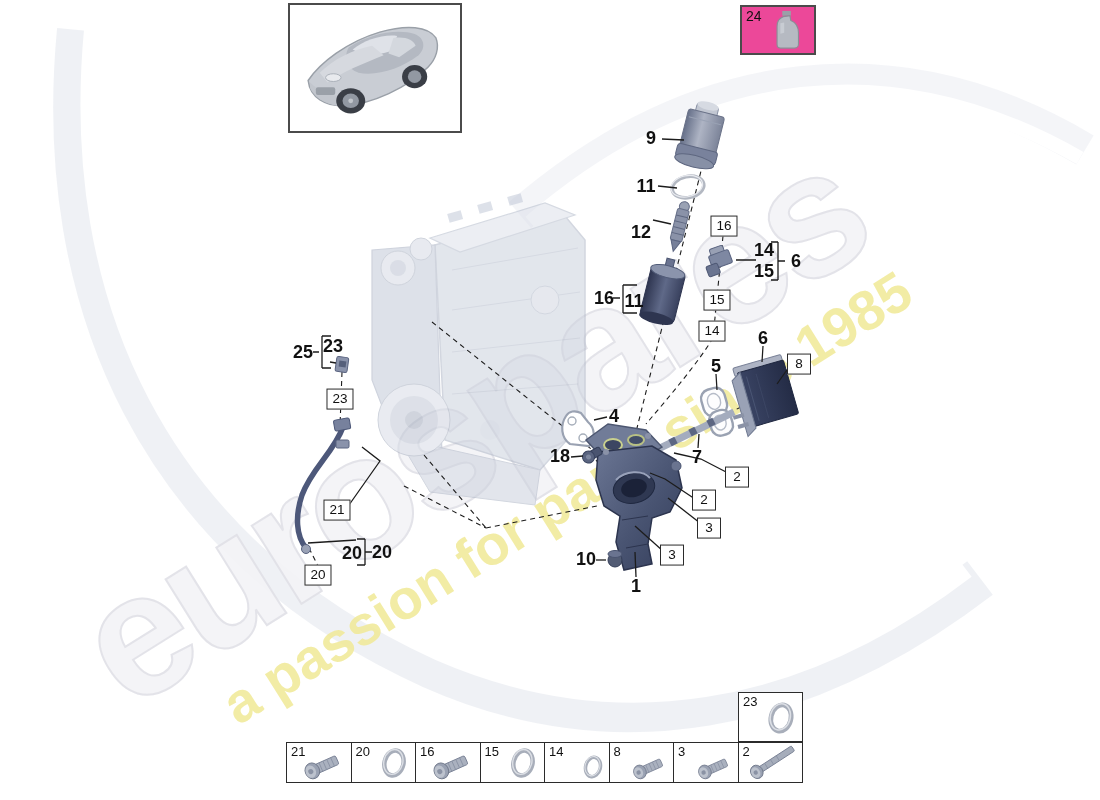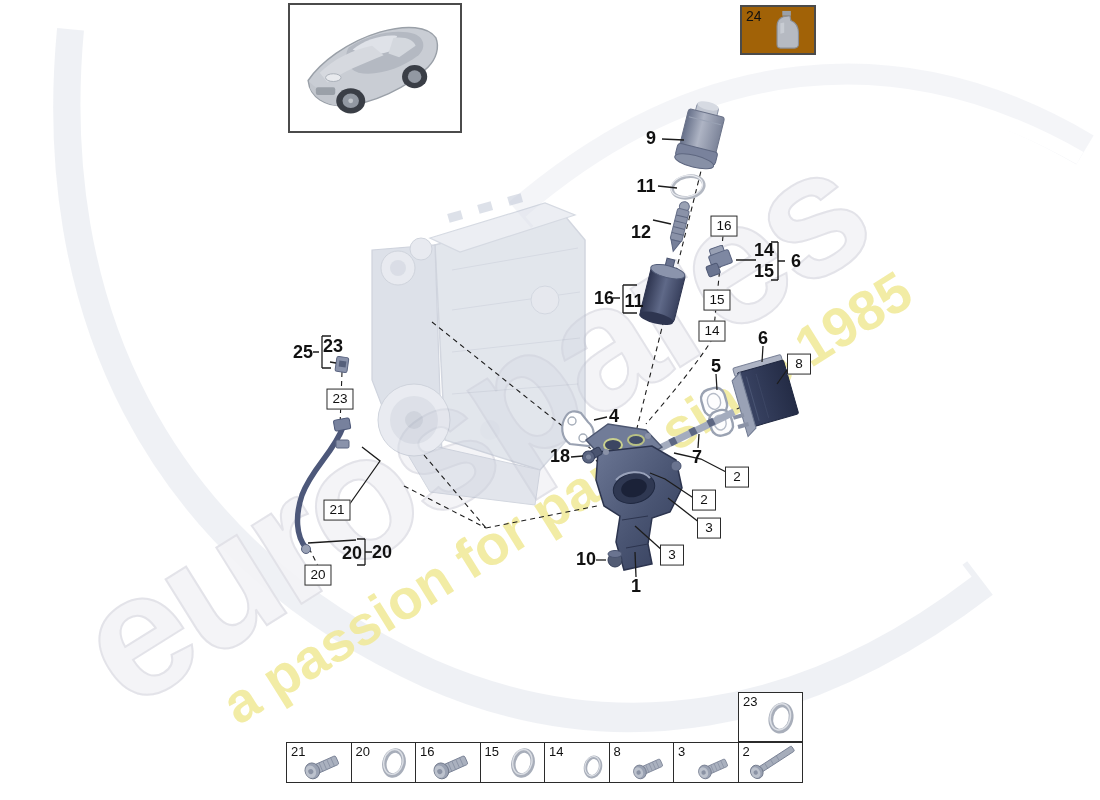--- a/index.html
+++ b/index.html
@@ -4,21 +4,21 @@
 <style>
   html,body{margin:0;padding:0;background:#fff;}
   .stage{position:relative;width:1100px;height:800px;background:#fff;overflow:hidden;
          font-family:"Liberation Sans",sans-serif;}
   .art{position:absolute;left:0;top:0;}
   .plabel{position:absolute;transform:translate(-50%,-50%);font-weight:bold;font-size:18px;
           color:#111;white-space:nowrap;letter-spacing:0;}
   .pbox{position:absolute;transform:translate(-50%,-50%);border:1.4px solid #2b2b2b;background:#fff;
         font-size:13.5px;color:#111;padding:1px 5px;line-height:1.25;min-width:12px;text-align:center;}
   .carbox{position:absolute;left:288px;top:3px;width:170px;height:126px;border:2px solid #4b4b4b;background:#fff;}
-  .oilbox{position:absolute;left:740px;top:5px;width:72px;height:46px;border:2px solid #4b4b4b;background:#a16207;}
+  .oilbox{position:absolute;left:740px;top:5px;width:72px;height:46px;border:2px solid #4b4b4b;background:#ec4899;}
   .oilbox .lbl{position:absolute;top:1px;left:4px;font-size:14px;color:#111;}
   .legend{position:absolute;left:286px;top:742px;width:517px;height:41px;display:flex;
           border:1.4px solid #2b2b2b;background:#fff;box-sizing:border-box;}
   .cell{flex:1;position:relative;border-left:1.4px solid #2b2b2b;}
   .cell:first-child{border-left:none;}
   .cl{position:absolute;top:1px;left:4px;font-size:13px;color:#111;}
   .cell svg{position:absolute;right:1px;bottom:1px;}
   .extrabox{position:absolute;left:738px;top:692px;width:65px;height:50px;border:1.4px solid #2b2b2b;
             background:#fff;box-sizing:border-box;}
   .extrabox .cl{top:1px;left:4px;}

